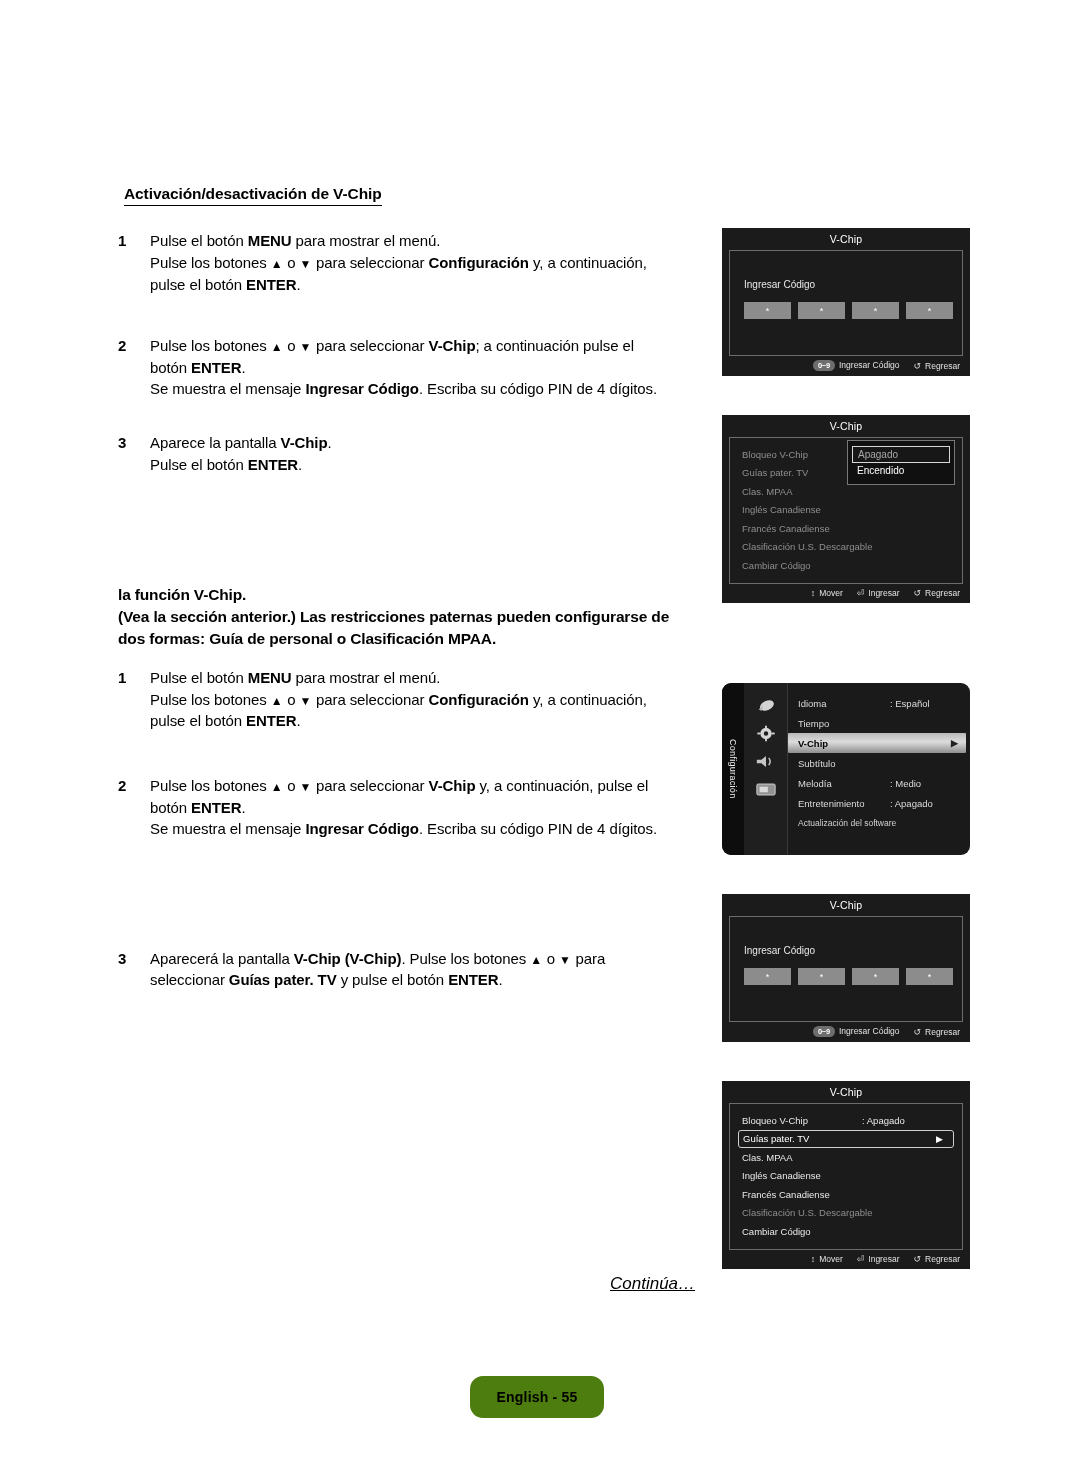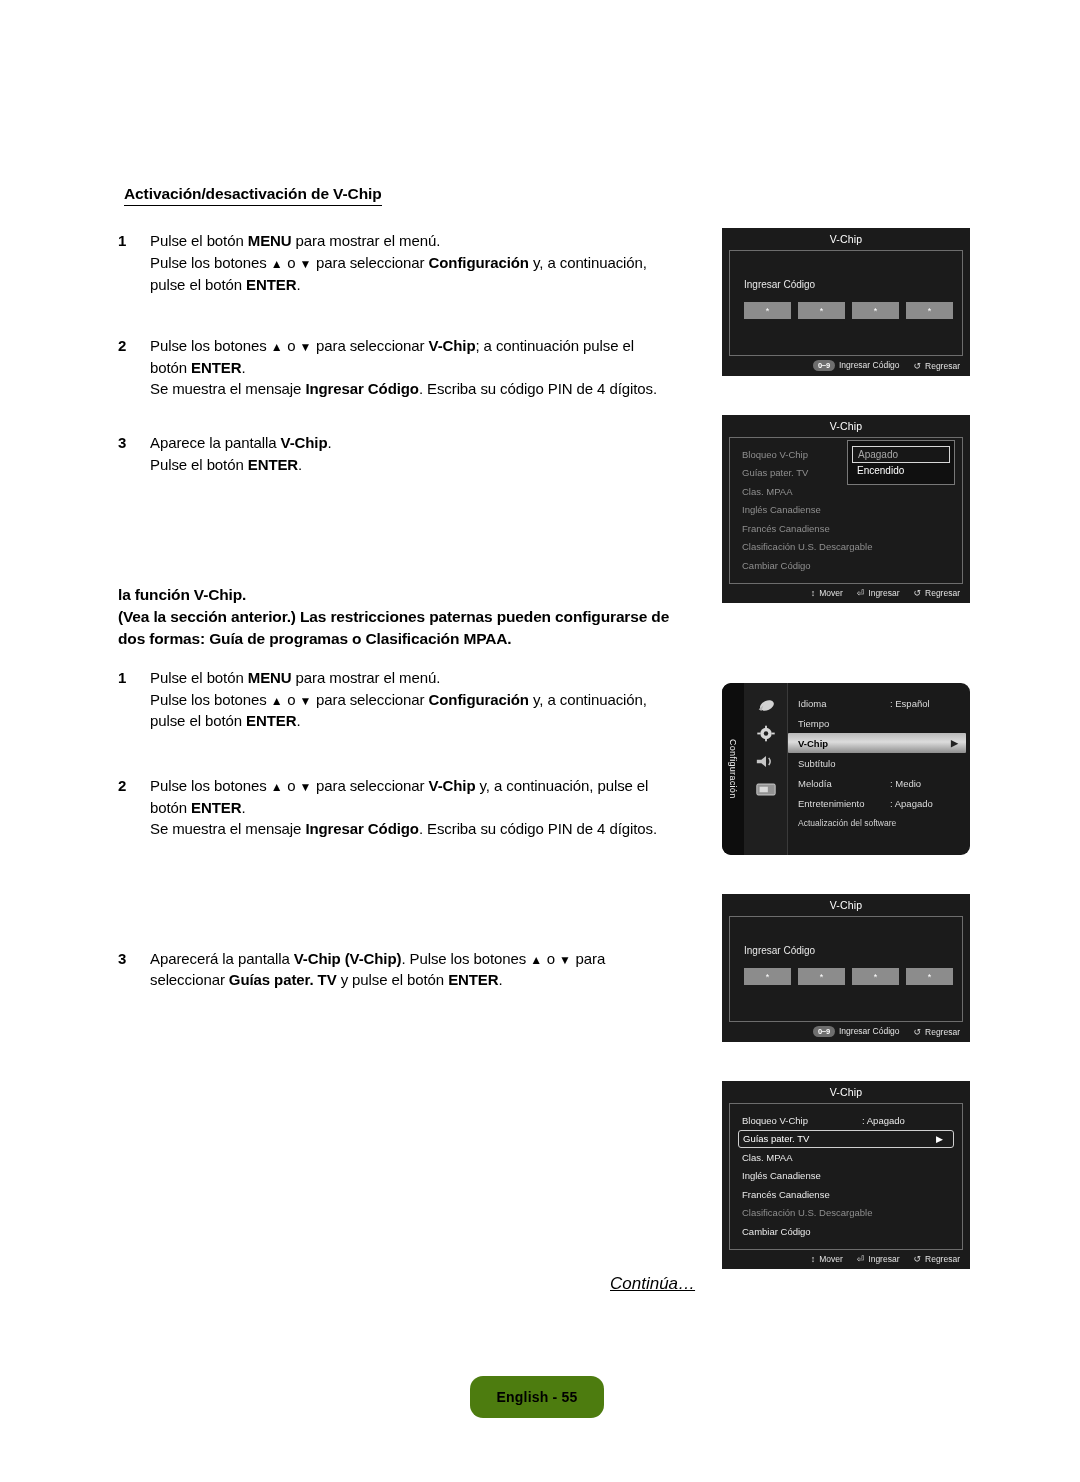--- a/index.html
+++ b/index.html
@@ -313,21 +313,21 @@
 
   <div style="height:77px"></div>
 
   <div>
 
     <div style="height:19px"></div>
 
     <div class="lead-para">
       <p style="margin:0">la función V-Chip.</p>
       <p style="margin:0">(Vea la sección anterior.) Las restricciones paternas pueden configurarse de</p>
-      <p style="margin:0">dos formas: Guía de programas o Clasificación MPAA.</p>
+      <p style="margin:0">dos formas: Guía de personal o Clasificación MPAA.</p>
     </div>
 
     <div style="height:17px"></div>
 
     <div class="step">
       <div class="step-num">1</div>
       <div class="step-body">
         <p>Pulse el botón <b>MENU</b> para mostrar el menú.</p>
         <p>Pulse los botones <span class="arrows">▲</span> o <span class="arrows">▼</span> para seleccionar <b>Configuración</b> y, a continuación,</p>
         <p>pulse el botón <b>ENTER</b>.</p>

